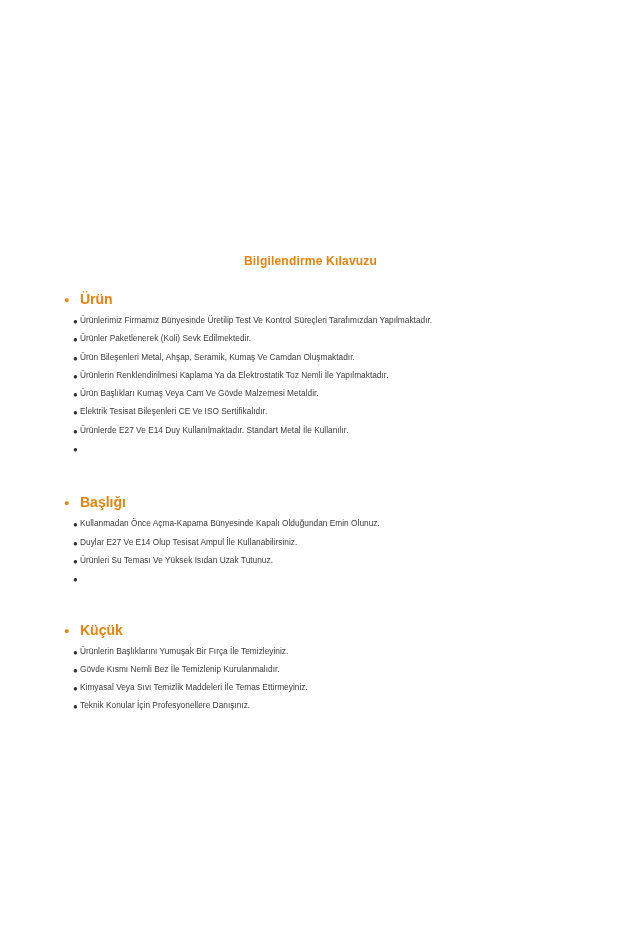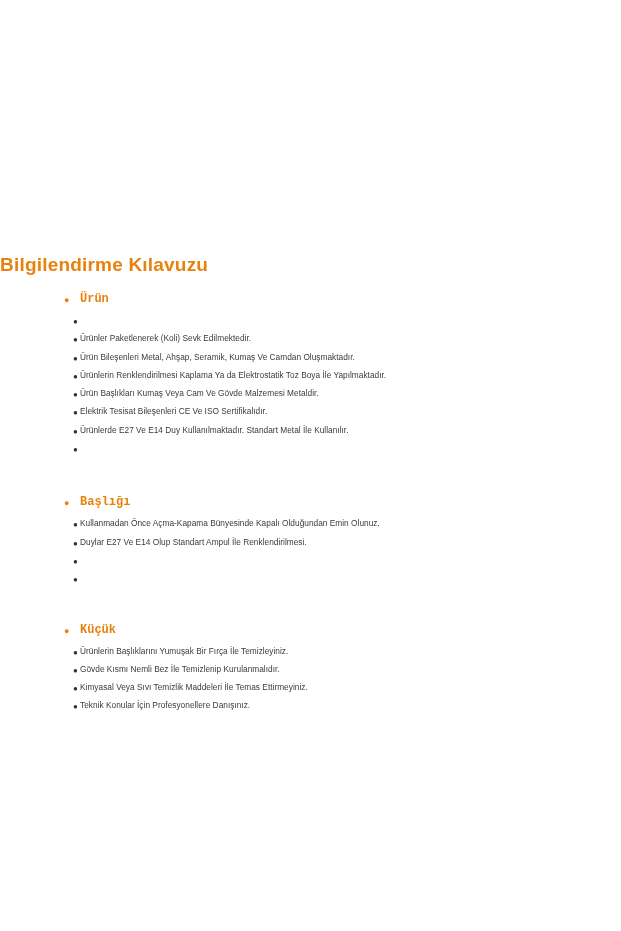--- a/index.html
+++ b/index.html
@@ -18,21 +18,22 @@
     width: 621px;
     height: 931px;
     background: #ffffff;
     box-sizing: border-box;
   }
   .doc-title {
     position: absolute;
     top: 254px;
     left: 0;
     width: 621px;
-    font-size: 19px;
+    text-align: center;
+    font-size: 12px;
     font-weight: bold;
     color: #E8820C;
     letter-spacing: 0.2px;
   }
   .content {
     position: absolute;
     top: 292px;
     left: 64px;
     width: 500px;
   }
@@ -46,25 +47,24 @@
   }
   .section-heading .bullet {
     width: 16px;
     flex: 0 0 16px;
     color: #E8820C;
     font-size: 9px;
     line-height: 14px;
     padding-top: 1px;
   }
   .section-heading .sh-text {
-    font-size: 12px;
+    font-size: 14px;
     font-weight: bold;
     color: #E8820C;
     line-height: 14px;
-    font-family: Liberation Mono, monospace;
   }
   ul.items {
     list-style: none;
     margin: 0;
     padding: 0;
   }
   ul.items li {
     display: flex;
     align-items: flex-start;
     margin: 0 0 4.3px 0;
@@ -98,32 +98,33 @@
   <div class="content">
 
     <div class="section">
       <div class="section-heading">
         <span class="bullet">●</span>
         <span class="sh-text">Ürün</span>
       </div>
       <ul class="items">
         <li>
           <span class="bullet">●</span>
+          <span class="li-text">Ürünlerimiz Firmamız Bünyesinde Üretilip Test Ve Kontrol Süreçleri Tarafımızdan Yapılmaktadır.</span>
         </li>
         <li>
           <span class="bullet">●</span>
           <span class="li-text">Ürünler Paketlenerek (Koli) Sevk Edilmektedir.</span>
         </li>
         <li>
           <span class="bullet">●</span>
           <span class="li-text">Ürün Bileşenleri Metal, Ahşap, Seramik, Kumaş Ve Camdan Oluşmaktadır.</span>
         </li>
         <li>
           <span class="bullet">●</span>
-          <span class="li-text">Ürünlerin Renklendirilmesi Kaplama Ya da Elektrostatik Toz Boya İle Yapılmaktadır.</span>
+          <span class="li-text">Ürünlerin Renklendirilmesi Kaplama Ya da Elektrostatik Toz Nemli İle Yapılmaktadır.</span>
         </li>
         <li>
           <span class="bullet">●</span>
           <span class="li-text">Ürün Başlıkları Kumaş Veya Cam Ve Gövde Malzemesi Metaldir.</span>
         </li>
         <li>
           <span class="bullet">●</span>
           <span class="li-text">Elektrik Tesisat Bileşenleri CE Ve ISO Sertifikalıdır.</span>
         </li>
         <li>
@@ -143,24 +144,25 @@
         <span class="bullet">●</span>
         <span class="sh-text">Başlığı</span>
       </div>
       <ul class="items">
         <li>
           <span class="bullet">●</span>
           <span class="li-text">Kullanmadan Önce Açma-Kapama Bünyesinde Kapalı Olduğundan Emin Olunuz.</span>
         </li>
         <li>
           <span class="bullet">●</span>
-          <span class="li-text">Duylar E27 Ve E14 Olup Standart Ampul İle Renklendirilmesi.</span>
+          <span class="li-text">Duylar E27 Ve E14 Olup Tesisat Ampul İle Kullanabilirsiniz.</span>
         </li>
         <li>
           <span class="bullet">●</span>
+          <span class="li-text">Ürünleri Su Teması Ve Yüksek Isıdan Uzak Tutunuz.</span>
         </li>
         <li>
           <span class="bullet">●</span>
         </li>
       </ul>
     </div>
 
     <div class="gap-2"></div>
 
     <div class="section">

